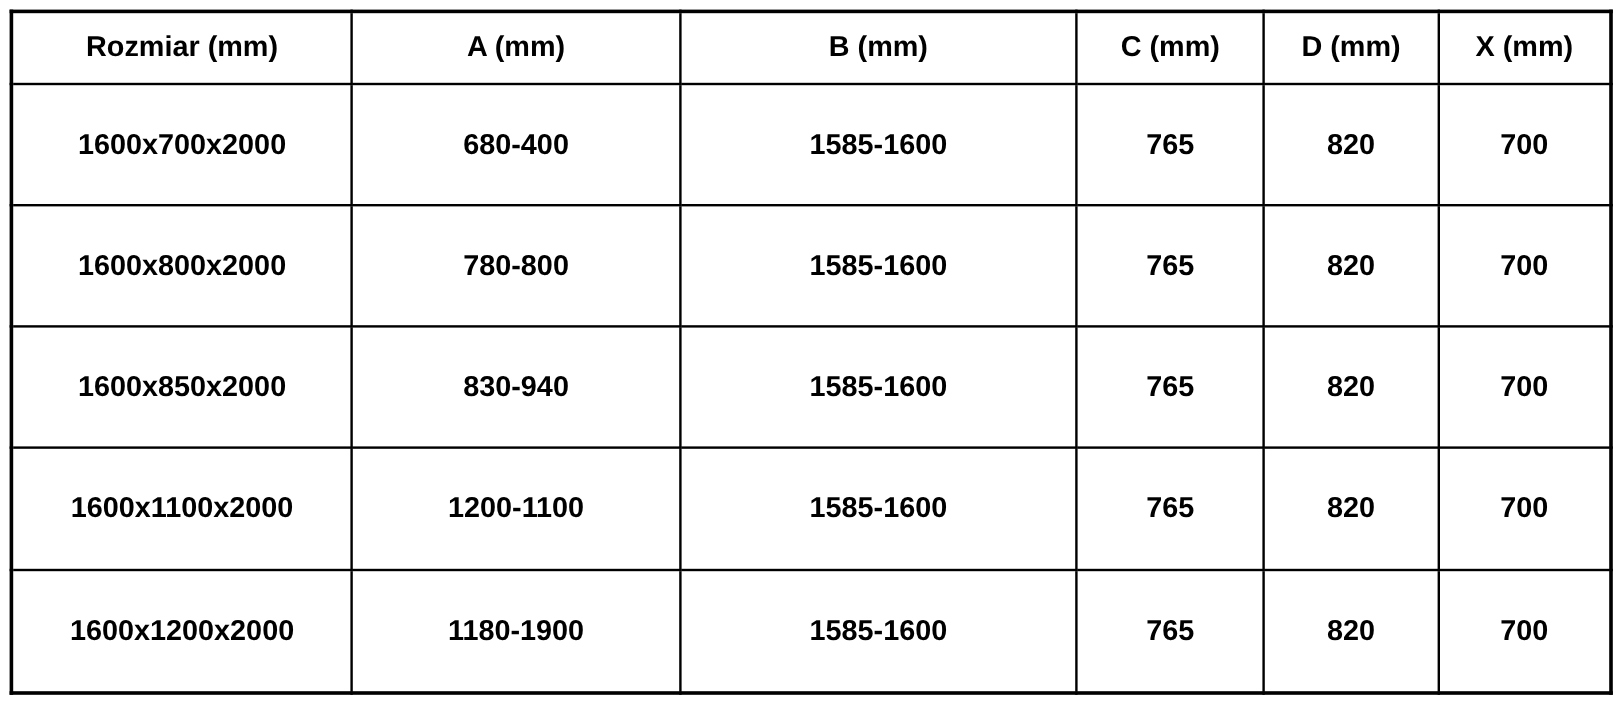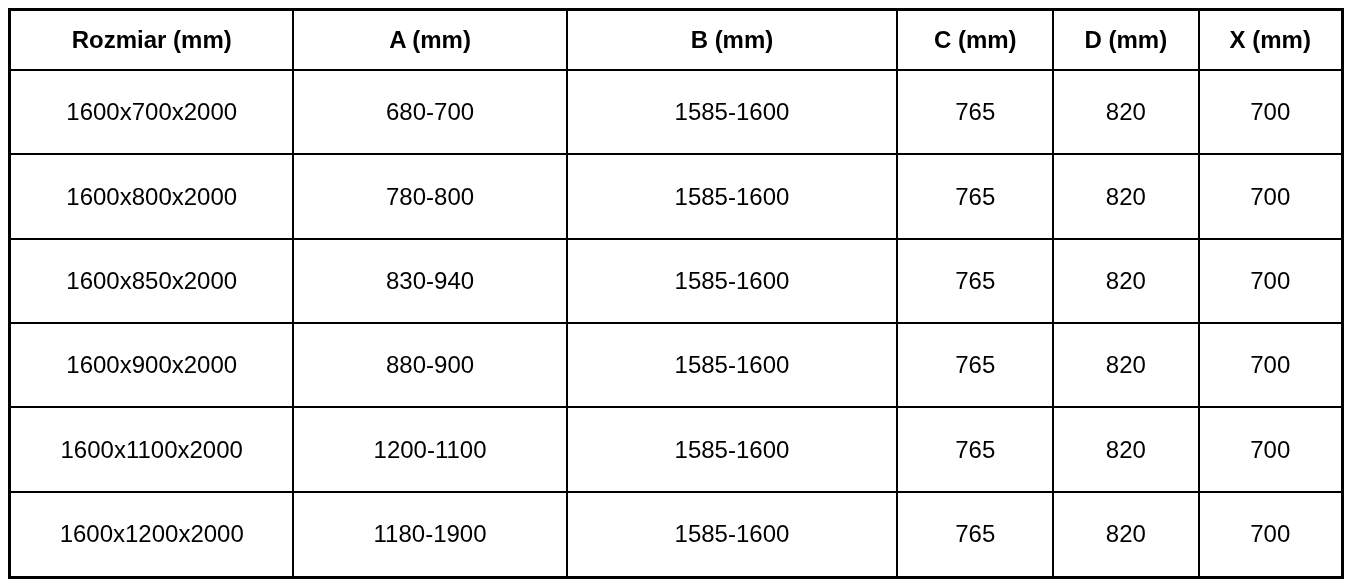--- a/index.html
+++ b/index.html
@@ -35,21 +35,21 @@
     font-size: 24px;
     font-weight: bold;
     color: #000000;
     text-align: center;
     vertical-align: middle;
     height: 58px;
     padding: 0 4px;
   }
   table.spec-table td {
     font-size: 24px;
-    font-weight: normal;
+    font-weight: bold;
     color: #000000;
     text-align: center;
     vertical-align: middle;
     padding: 0 4px;
   }
   
   col.c-rozmiar { width: 21.3%; }
   col.c-a       { width: 20.5%; }
   col.c-b       { width: 24.8%; }
   col.c-c       { width: 11.7%; }
@@ -75,45 +75,37 @@
           <th>A (mm)</th>
           <th>B (mm)</th>
           <th>C (mm)</th>
           <th>D (mm)</th>
           <th>X (mm)</th>
         </tr>
     </thead>
     <tbody id="table-body">
         <tr>
           <td>1600x700x2000</td>
-          <td>680-700</td>
+          <td>680-400</td>
           <td>1585-1600</td>
           <td>765</td>
           <td>820</td>
           <td>700</td>
         </tr>
         <tr>
           <td>1600x800x2000</td>
           <td>780-800</td>
           <td>1585-1600</td>
           <td>765</td>
           <td>820</td>
           <td>700</td>
         </tr>
         <tr>
           <td>1600x850x2000</td>
           <td>830-940</td>
-          <td>1585-1600</td>
-          <td>765</td>
-          <td>820</td>
-          <td>700</td>
-        </tr>
-        <tr>
-          <td>1600x900x2000</td>
-          <td>880-900</td>
           <td>1585-1600</td>
           <td>765</td>
           <td>820</td>
           <td>700</td>
         </tr>
         <tr>
           <td>1600x1100x2000</td>
           <td>1200-1100</td>
           <td>1585-1600</td>
           <td>765</td>

